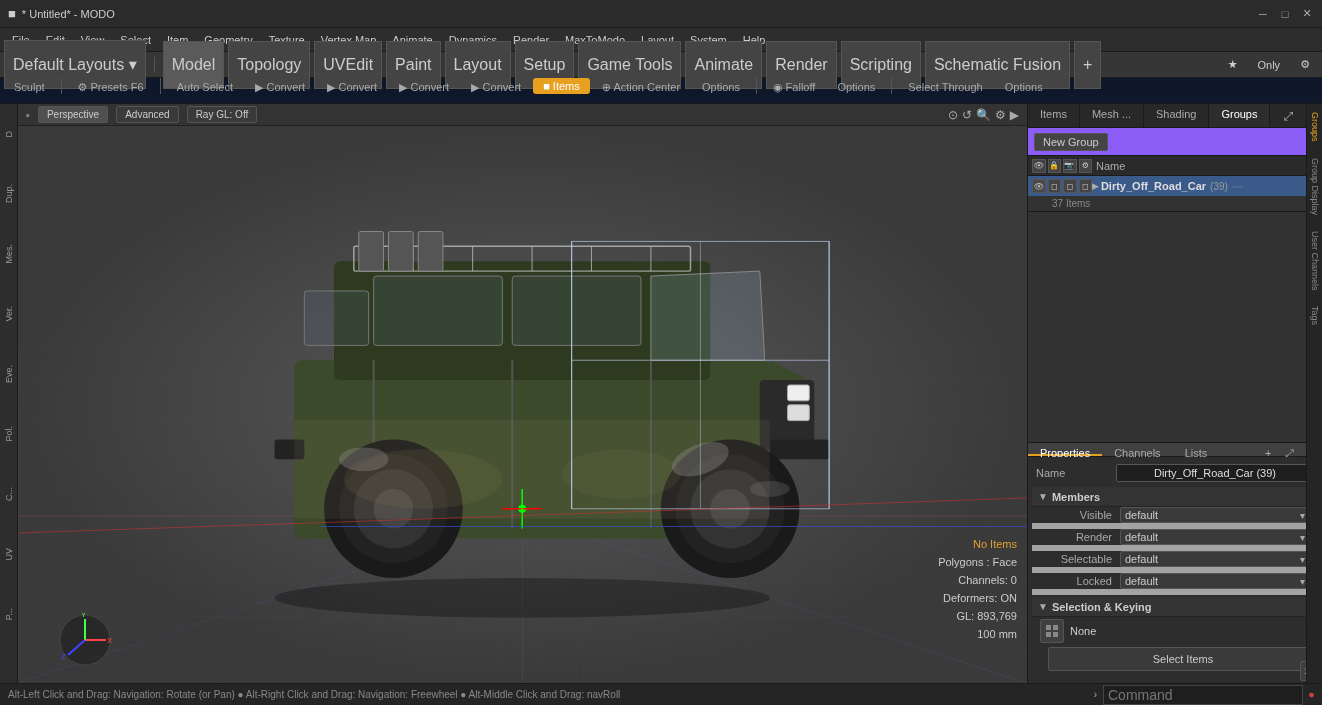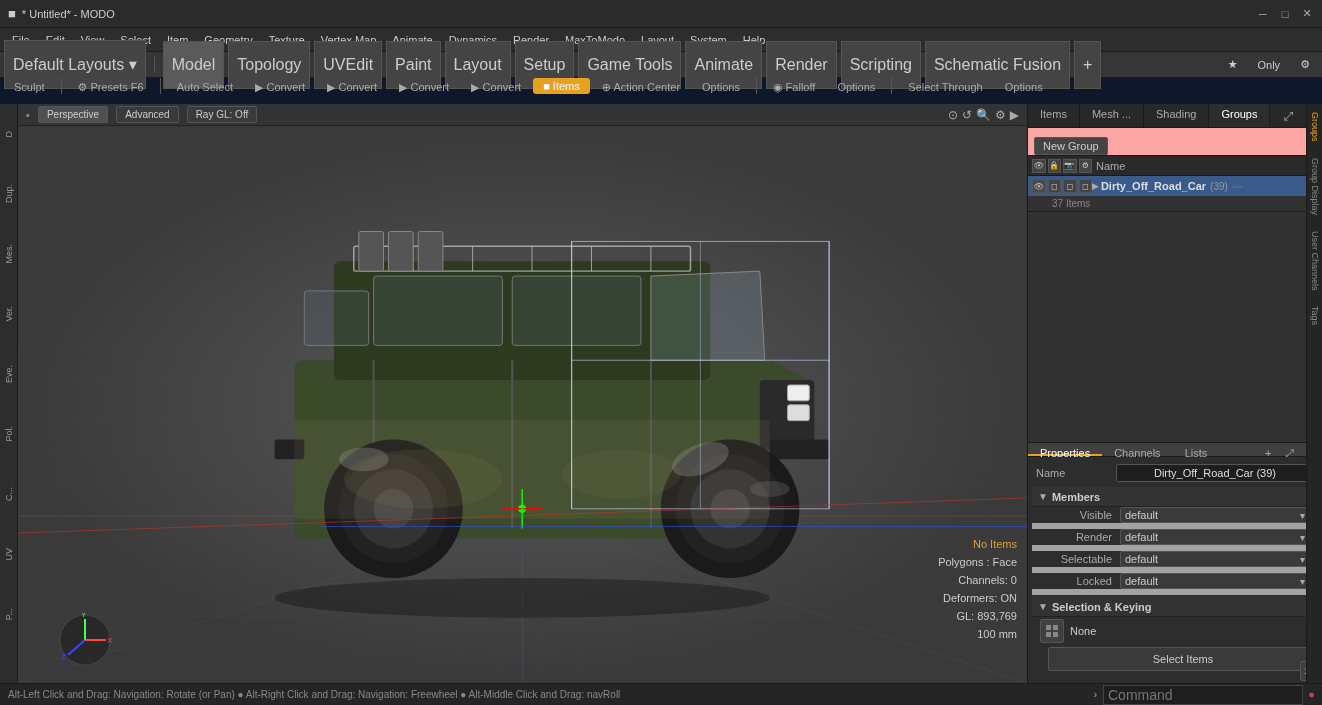--- a/index.html
+++ b/index.html
@@ -56,21 +56,21 @@
     #right-panel { width: 295px; background: #2d2d2d; display: flex; flex-direction: column; border-left: 1px solid #1a1a1a; }
 
     
     #panel-tabs { height: 24px; background: #282828; display: flex; border-bottom: 1px solid #1a1a1a; }
     .panel-tab { padding: 4px 12px; color: #aaa; cursor: pointer; font-size: 11px; border-right: 1px solid #1a1a1a; }
     .panel-tab.active { background: #2d2d2d; color: #fff; border-bottom: 2px solid #2d2d2d; }
     .panel-tab-right { margin-left: auto; display: flex; align-items: center; }
     .panel-tab-btn { padding: 2px 6px; color: #aaa; cursor: pointer; font-size: 12px; }
 
     
-    #groups-bar { height: 28px; background: #fca5a5; display: flex; align-items: flex-end; padding: 0 6px; gap: 4px; border-bottom: 1px solid #1a1a1a; }
+    #groups-bar { height: 28px; background: #8b5cf6; display: flex; align-items: center; padding: 0 6px; gap: 4px; border-bottom: 1px solid #1a1a1a; }
     .groups-btn { padding: 2px 8px; background: #444; border: 1px solid #555; border-radius: 2px; color: #ccc; cursor: pointer; font-size: 11px; }
     
     
     #groups-header { height: 20px; background: #2a2a2a; display: flex; align-items: center; padding: 0 4px; border-bottom: 1px solid #1a1a1a; }
     .col-icons { width: 60px; display: flex; gap: 2px; }
     .col-icon { width: 14px; height: 14px; background: #444; border: 1px solid #555; display: flex; align-items: center; justify-content: center; font-size: 8px; color: #ccc; cursor: pointer; }
     .col-name { color: #aaa; font-size: 11px; padding-left: 4px; }
 
     
     #groups-list { background: #323232; border-bottom: 1px solid #1a1a1a; }

